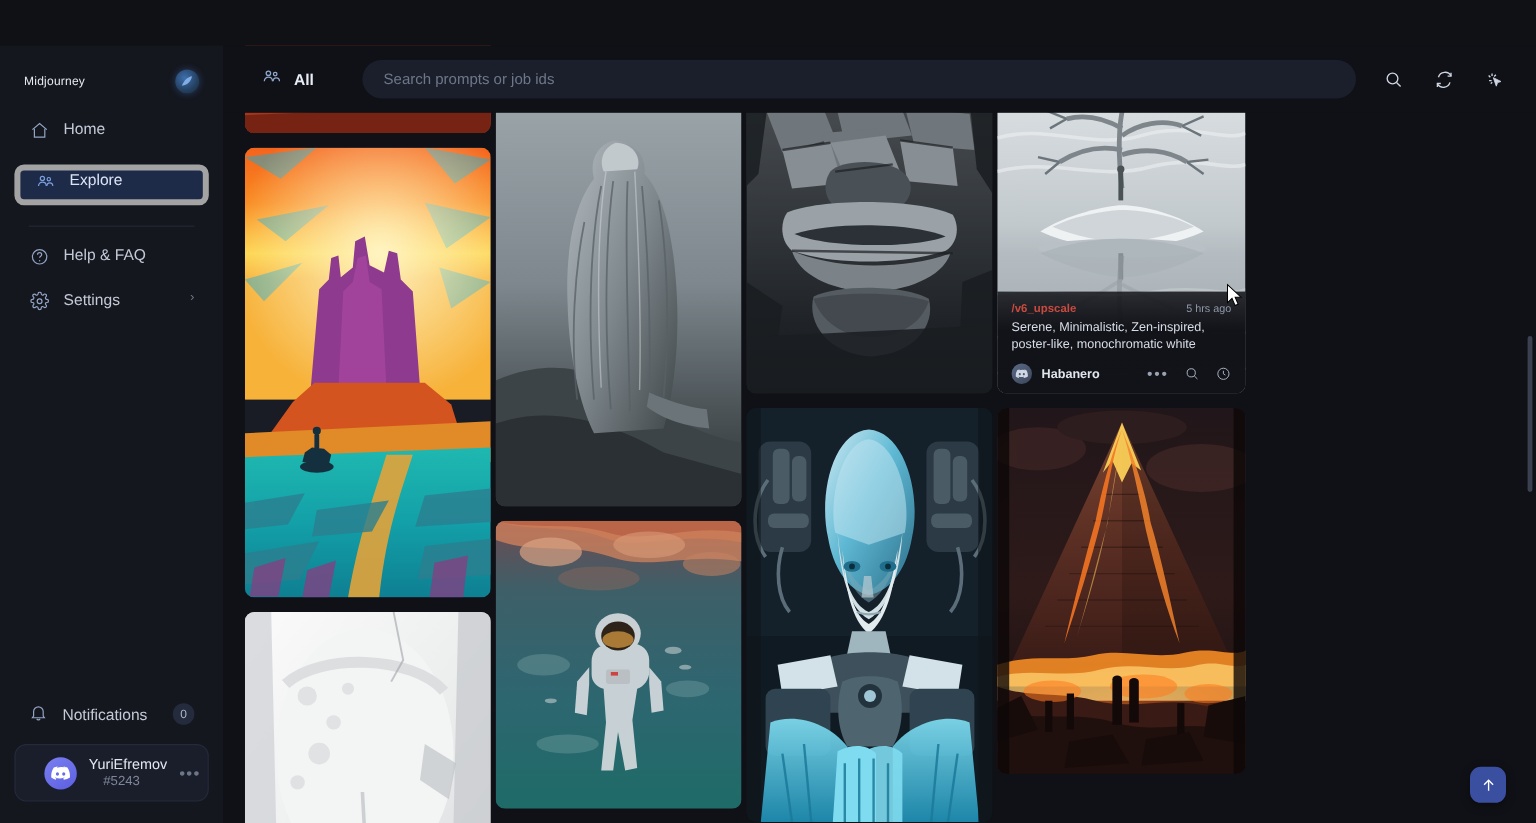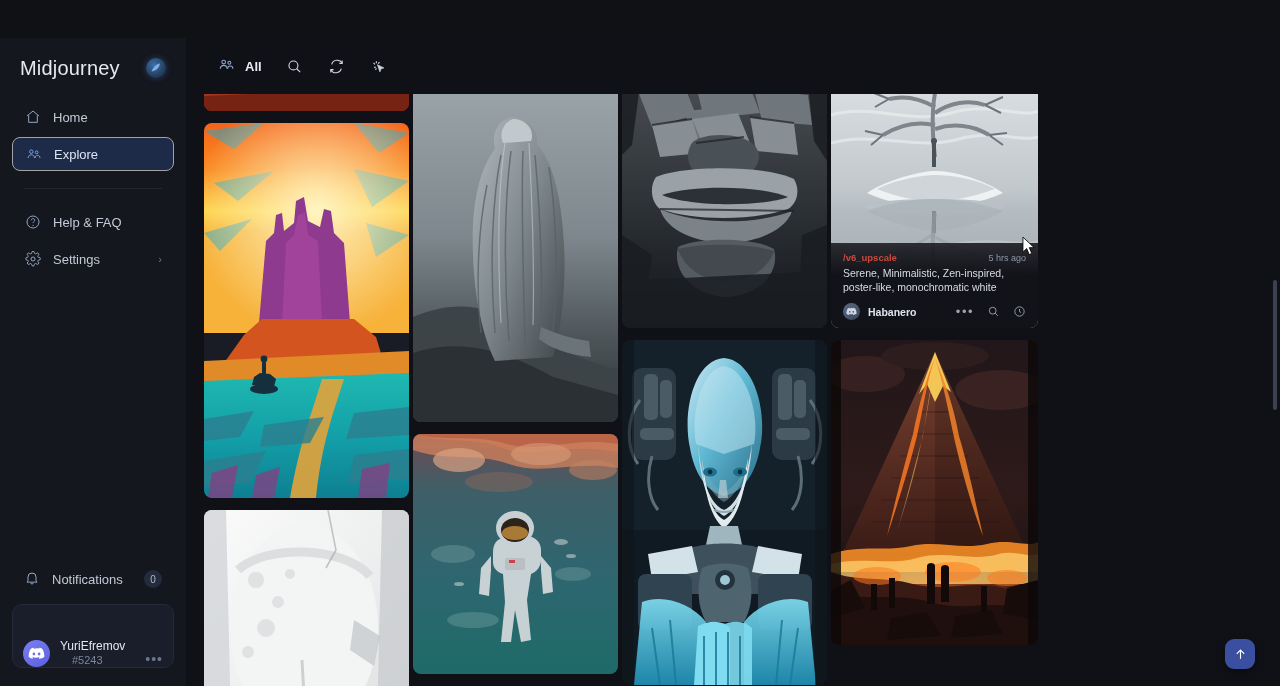--- a/index.html
+++ b/index.html
@@ -22,38 +22,38 @@
     position: absolute; top: 0; left: 0;
     width: 186px; height: 686px;
     background: #15171f;
     display: flex; flex-direction: column;
     z-index: 30;
   }
   .brandrow {
     display: flex; align-items: center; justify-content: space-between;
     padding: 0 20px; height: 56px; margin-top: 40px;
   }
-  .brand { color: #e6e9f0; font-size: 20px; letter-spacing: .2px; }
+  .brand { color: #e6e9f0; font-size: 10px; letter-spacing: .2px; }
   .brand-badge {
     width: 20px; height: 20px; border-radius: 50%;
     background: radial-gradient(circle at 40% 35%, #3d6fae 0%, #24405f 60%, #1a2739 100%);
     display: flex; align-items: center; justify-content: center;
     box-shadow: 0 0 6px rgba(60,110,180,.45);
   }
   .brand-badge svg { width: 12px; height: 12px; }
 
   .nav { padding: 4px 12px 0 12px; }
   .nav-item {
-    display: flex; align-items: center; gap: 12px;
+    display: flex; gap: 12px;
     height: 34px; padding: 0 12px; border-radius: 8px;
     color: #c3c9d6; font-size: 13px; cursor: pointer; margin-bottom: 3px;
   }
   .nav-item.active {
     background: #1e2b48;
-    border: 1px solid #a3a3a3;
+    border: 5px solid #a3a3a3;
     color: #dce4f4;
   }
   .nav-item .ic { width: 17px; height: 17px; display:flex; align-items:center; justify-content:center; flex: 0 0 17px; }
   .nav-item .ic svg { width: 16px; height: 16px; stroke: #93a5c4; fill: none; stroke-width: 1.5; }
   .nav-item.active .ic svg { stroke: #7ba0e0; }
   .nav-label { white-space: nowrap; }
 
   .divider { height: 1px; background: #232734; margin: 14px 24px 12px 24px; }
   .chev-glyph { margin-left: auto; color: #6a7governor; font-size: 11px; color:#6d7689; }
 
@@ -65,23 +65,23 @@
     margin-bottom: 8px;
   }
   .notif-row .ic svg { width: 16px; height: 16px; stroke: #93a5c4; fill: none; stroke-width: 1.5; }
   .notif-count {
     margin-left: auto; min-width: 18px; height: 18px; padding: 0 5px;
     border-radius: 50%; background: #242b3d; color: #aeb8cc;
     font-size: 10px; display: flex; align-items: center; justify-content: center;
   }
 
   .userbox {
-    margin: 0 12px 18px 12px; height: 64px;
+    margin: 0 12px 18px 12px; height: 48px;
     background: #1a1e2b; border: 1px solid #242a3a; border-radius: 10px;
-    display: flex; align-items: flex-end; gap: 10px; padding: 0 10px; cursor: pointer;
+    display: flex; align-items: center; gap: 10px; padding: 0 24px; cursor: pointer;
   }
   .avatar {
     width: 27px; height: 27px; border-radius: 50%;
     background: linear-gradient(145deg,#7b7ff0,#5b5fe0);
     display:flex; align-items:center; justify-content:center; flex: 0 0 27px;
   }
   .avatar svg { width: 17px; height: 13px; fill: #fff; }
   .uname { color: #e3e7f1; font-size: 12px; line-height: 14px; }
   .utag { color: #7e8699; font-size: 11px; line-height: 14px; margin-left: 12px; }
   .umore { margin-left: auto; color: #6d7588; font-size: 14px; letter-spacing: 1px; }
@@ -285,20 +285,23 @@
           <svg viewBox="0 0 24 24">
             <circle cx="8" cy="8.5" r="2.6"></circle>
               <path d="M3.2 18c0-3 2.3-4.8 4.8-4.8S12.8 15 12.8 18"></path>
             <circle cx="16" cy="9.5" r="2.1"></circle>
               <path d="M13.6 18c0-2.5 1.4-4 3.7-4S21 15.6 21 18"></path>
           </svg>
         </span>
         <span class="filter-label">All</span>
       </div>
 
+      <div class="searchwrap">
+        <input type="text" placeholder="Search prompts or job ids" style="">
+      </div>
 
       <div class="tool-icons">
         <div class="tool-ic">
           <svg viewBox="0 0 24 24">
               <circle cx="10.5" cy="10.5" r="6.3"></circle>
               <path d="M15.2 15.2 20 20"></path>
             </svg>
         </div>
         <div class="tool-ic">
           <svg viewBox="0 0 24 24">

